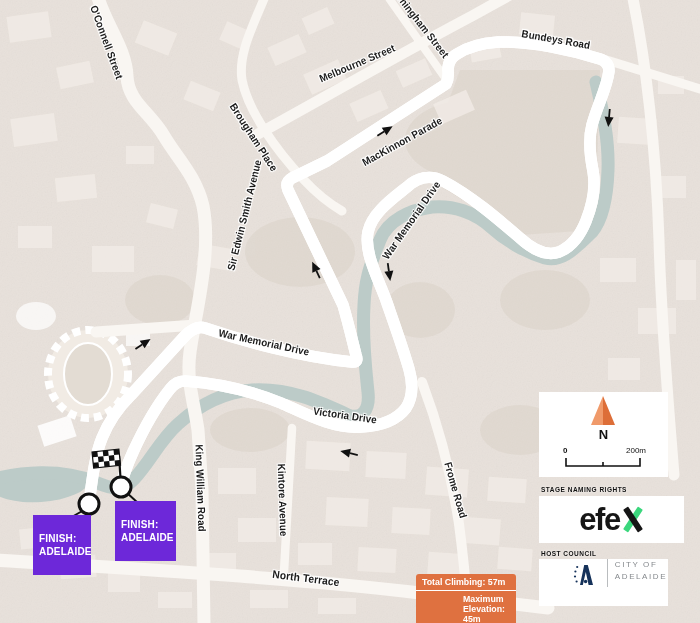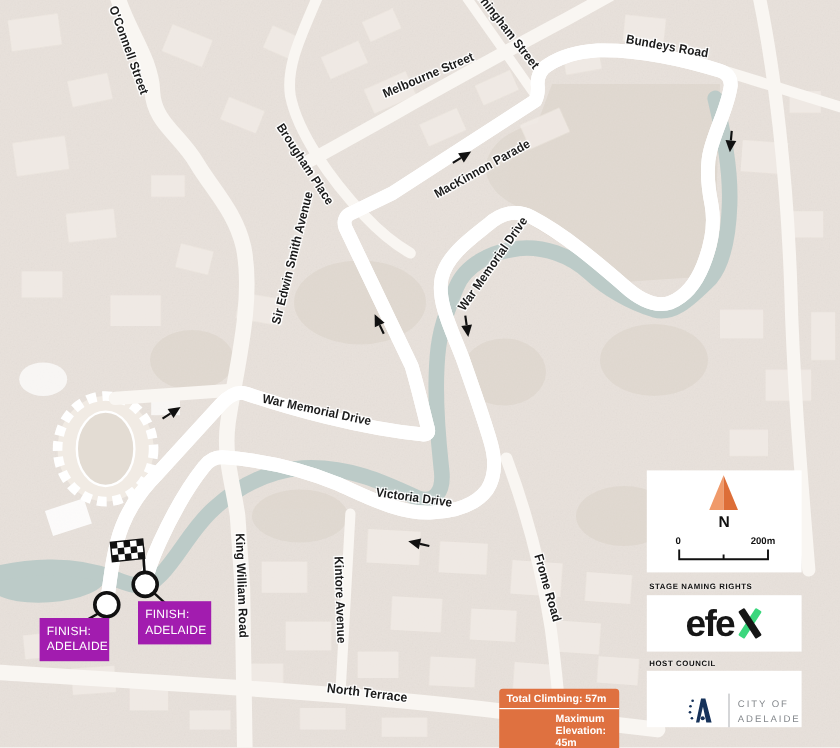--- a/index.html
+++ b/index.html
@@ -11,43 +11,43 @@
   
   .street{
     position:absolute;font-weight:bold;color:#1b1b1b;white-space:nowrap;
     font-size:10.5px;letter-spacing:.1px;
     text-shadow:-1px -1px 0 rgba(255,255,255,.95),1px -1px 0 rgba(255,255,255,.95),
                 -1px 1px 0 rgba(255,255,255,.95),1px 1px 0 rgba(255,255,255,.95),
                 0 0 4px rgba(255,255,255,.9);
   }
   
   .marker-box{
-    position:absolute;background:#a21caf;color:#fff;font-weight:normal;
-    font-size:10px;line-height:1.3;padding:5px 6px;letter-spacing:.2px;
+    position:absolute;background:#6d28d9;color:#fff;font-weight:bold;
+    font-size:10px;line-height:1.3;padding:17px 6px;letter-spacing:.2px;
   }
   
   .legend-box{position:absolute;background:#ffffff;}
   .legend-header{
     position:absolute;font-size:6.5px;font-weight:bold;letter-spacing:.5px;color:#111;
     text-shadow:0 0 3px rgba(255,255,255,.9);
   }
   .compass{display:flex;flex-direction:column;align-items:center;}
   .compass .n-label{font-weight:bold;font-size:13px;color:#111;margin-top:1px;}
   .scale-row{width:100%;position:relative;height:26px;margin-top:4px;}
   .scale-row .s0{position:absolute;left:24px;top:0;font-size:8px;font-weight:bold;color:#111;}
-  .scale-row .s1{position:absolute;right:22px;top:0;font-size:8px;font-weight:bold;color:#111;}
+  .scale-row .s1{position:absolute;right:22px;top:0;font-size:8px;font-weight:normal;color:#111;}
   
   .efex{display:flex;align-items:center;justify-content:center;height:100%;
         font-size:31px;font-weight:bold;color:#161616;letter-spacing:-1.5px;}
   .efex-x{position:relative;width:22px;height:27px;margin-left:2px;}
   .efex-x i{position:absolute;left:8px;top:0;width:6px;height:27px;border-radius:1px;display:block;}
   .efex-x .g{background:#3BD77D;transform:rotate(33deg);}
   .efex-x .b{background:#161616;transform:rotate(-33deg);}
   
-  .council{display:flex;align-items:flex-end;justify-content:center;gap:7px;height:100%;margin-left:30px;}
+  .council{display:flex;align-items:flex-start;justify-content:center;gap:7px;height:100%;margin-left:30px;}
   .council .divider{width:1px;height:28px;background:#b9bcbe;}
   .council .ctext{font-size:8px;letter-spacing:1.6px;color:#85898d;line-height:1.55;}
   
   .stats{
     position:absolute;left:416px;top:574px;width:100px;background:#DF7140;color:#fff;
     font-size:8.8px;font-weight:bold;border-radius:3px;overflow:hidden;
   }
   .stats .row{padding:3px 6px 3px 6px;}
   .stats .row + .row{border-top:1.5px solid #fff;padding-left:47px;}
 </style>
@@ -257,21 +257,21 @@
     <div class="scale-row">
       <span class="s0">0</span>
       <span class="s1">200m</span>
       <svg width="129" height="26" viewBox="0 0 129 26" style="position:absolute;left:0;top:0;">
         <path d="M 27 12 L 27 20 L 101 20 L 101 12 M 64 16 L 64 20" fill="none" stroke="#111" stroke-width="1.6"></path>
       </svg>
     </div>
   </div>
 
   <div class="legend-header" style="left:541px;top:486px;">STAGE NAMING RIGHTS</div>
-  <div class="legend-box" style="left:539px;top:496px;width:129px;height:47px;">
+  <div class="legend-box" style="left:539px;top:496px;width:145px;height:47px;">
     <div class="efex">
       <span>efe</span>
       <span class="efex-x">
           <i class="g"></i>
           <i class="b"></i>
         </span>
     </div>
   </div>
 
   <div class="legend-header" style="left:541px;top:550px;">HOST COUNCIL</div>

